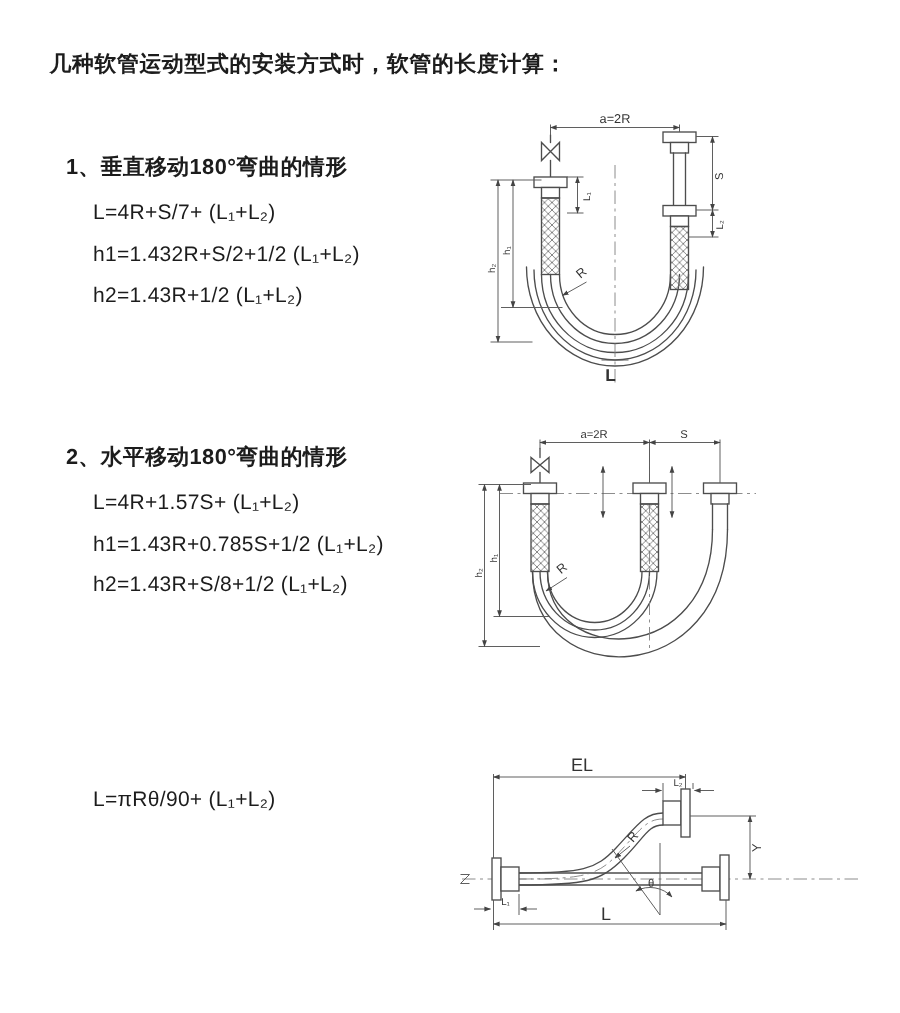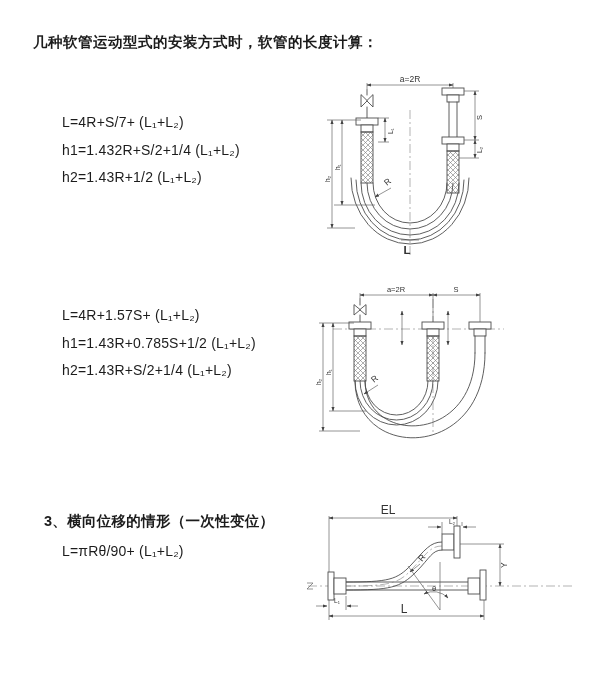--- a/index.html
+++ b/index.html
@@ -28,37 +28,38 @@
   text{fill:#333;font-family:"Liberation Sans","DejaVu Sans",sans-serif;}
   .t6{font-size:6.5px;} .t7{font-size:7.5px;} .t8{font-size:8.5px;}
   .t11{font-size:11.5px;font-weight:600;} .t12{font-size:12px;}
 </style>
 </head>
 <body>
 
 <div class="title">几种软管运动型式的安装方式时，软管的长度计算：</div>
 
 <div class="section sec1">
+  <div class="heading">1、垂直移动180°弯曲的情形</div>
   <div class="formulas">
     <div class="formula">L=4R+S/7+ (L₁+L₂)</div>
-    <div class="formula">h1=1.432R+S/2+1/4 (L₁+L₂)</div>
+    <div class="formula">h1=1.432R+S/2+1/2 (L₁+L₂)</div>
     <div class="formula">h2=1.43R+1/2 (L₁+L₂)</div>
   </div>
 </div>
 
 <div class="section sec2">
+  <div class="heading">2、水平移动180°弯曲的情形</div>
   <div class="formulas">
     <div class="formula">L=4R+1.57S+ (L₁+L₂)</div>
     <div class="formula">h1=1.43R+0.785S+1/2 (L₁+L₂)</div>
-    <div class="formula">h2=1.43R+S/2+1/4 (L₁+L₂)</div>
+    <div class="formula">h2=1.43R+S/8+1/2 (L₁+L₂)</div>
   </div>
 </div>
 
 <div class="section sec3">
-  <div class="heading">3、横向位移的情形（一次性变位）</div>
   <div class="formulas">
     <div class="formula">L=πRθ/90+ (L₁+L₂)</div>
   </div>
 </div>
 
 <svg class="d1" width="275" height="192" viewBox="0 0 275 192">
   <defs>
     <marker id="ar1" viewBox="0 0 10 10" refX="9" refY="5" markerWidth="7" markerHeight="7" orient="auto-start-reverse">
       <path d="M0,1.5 L10,5 L0,8.5 z" fill="#444"></path>
     </marker>

